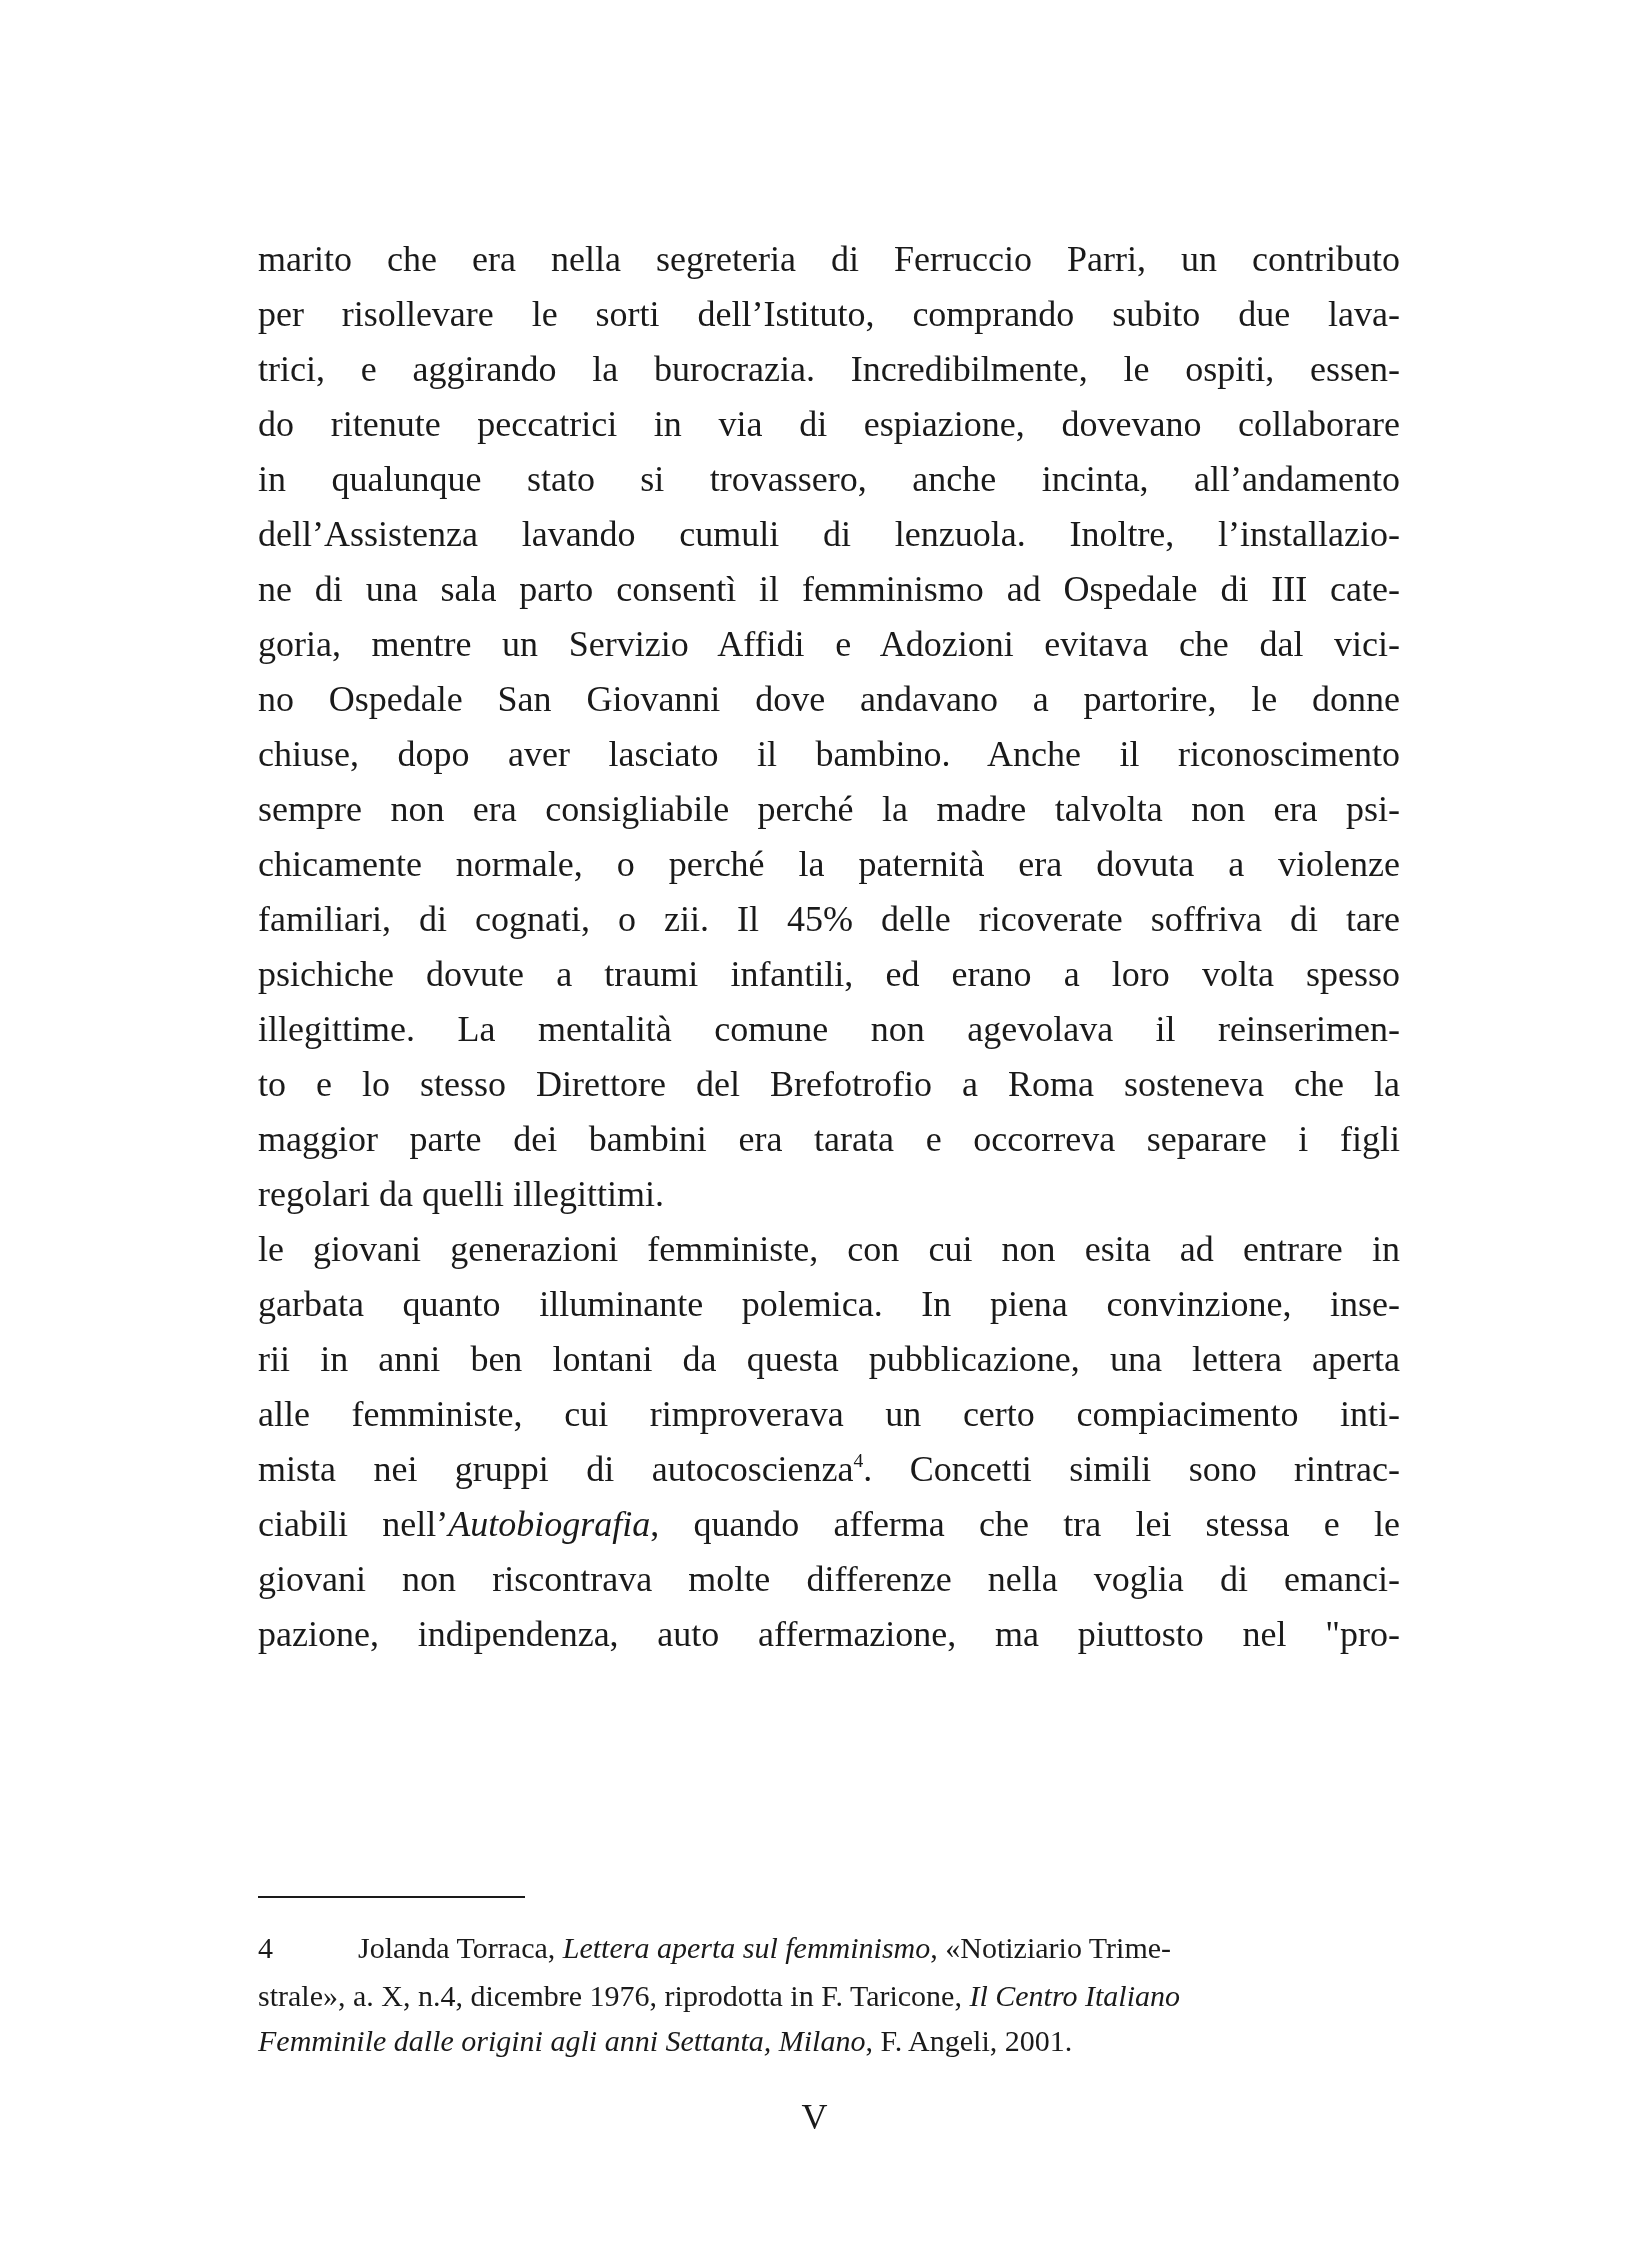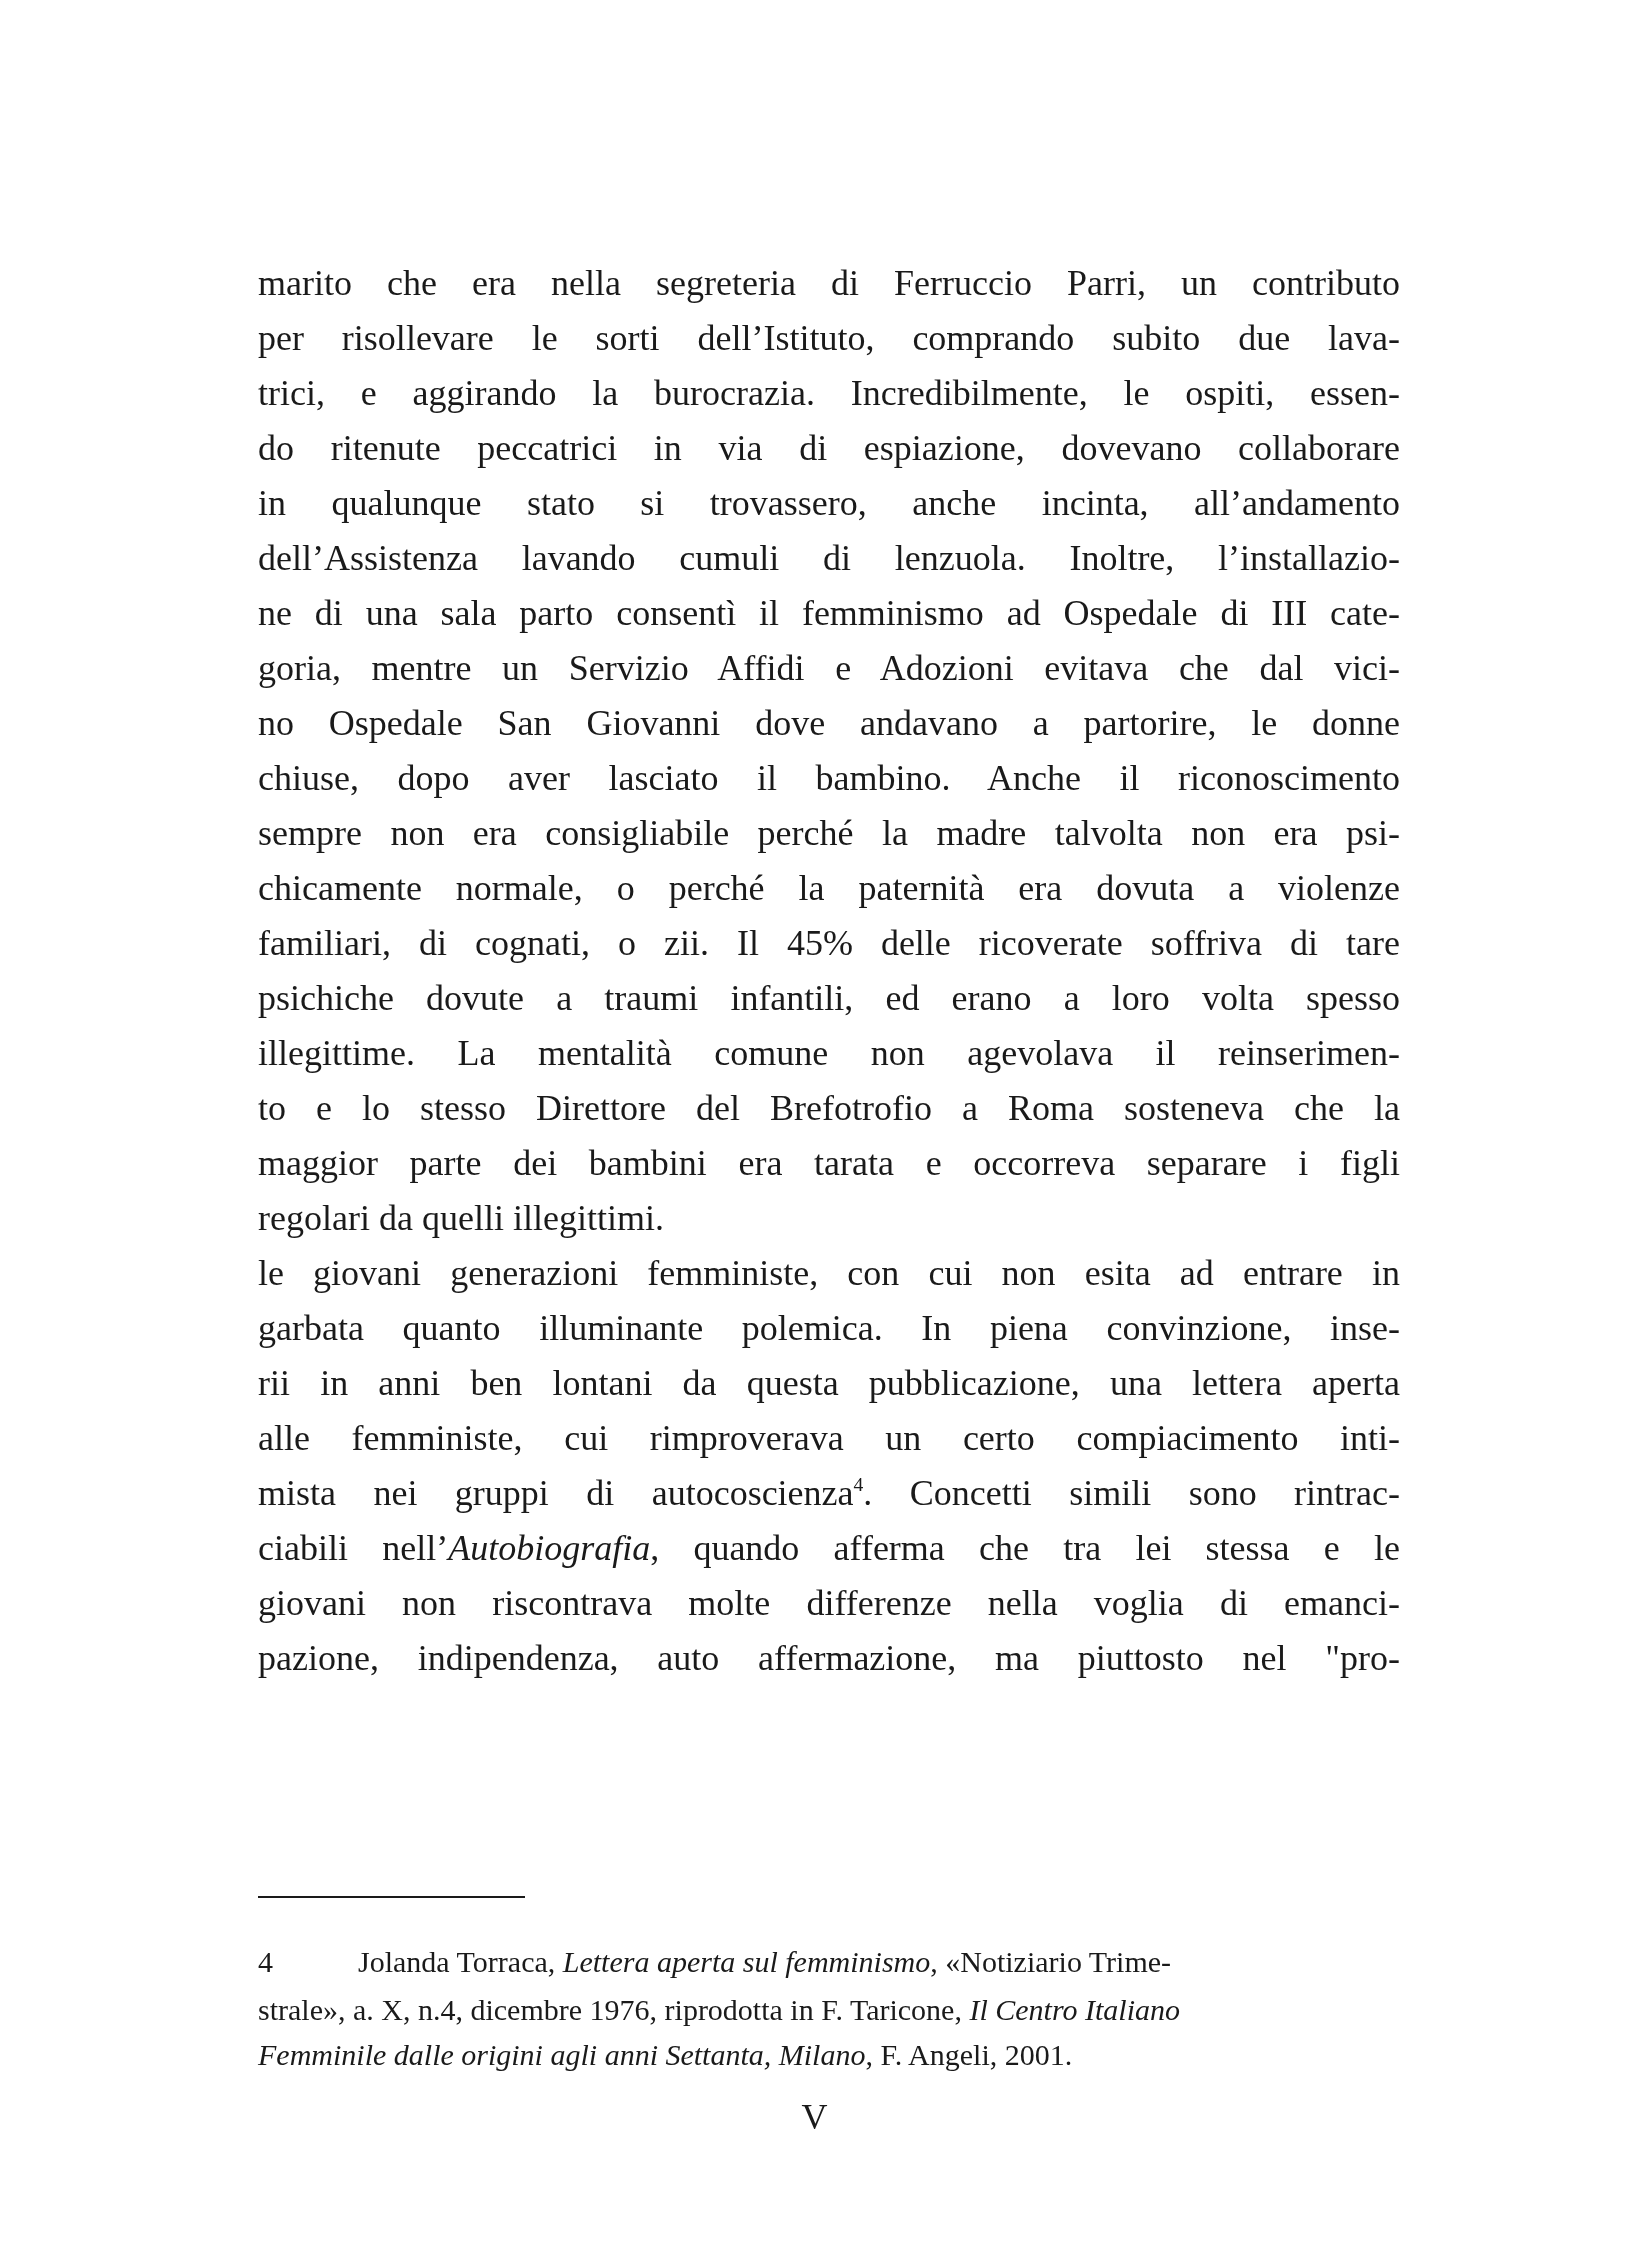--- a/index.html
+++ b/index.html
@@ -11,21 +11,21 @@
     width: 1629px;
     height: 2261px;
     position: relative;
     overflow: hidden;
     color: #1a1a1a;
     font-family: "Liberation Serif", "DejaVu Serif", serif;
   }
   .page {
     position: absolute;
     left: 258px;
-    top: 256px;
+    top: 232px;
     width: 1142px;
   }
   .body-text .line {
     display: block;
     height: 55px;
     line-height: 55px;
     font-size: 36px;
     text-align: justify;
     text-align-last: justify;
     white-space: nowrap;
@@ -60,21 +60,20 @@
   }
   .footnote .fline {
     display: block;
     height: 45px;
     line-height: 45px;
     white-space: nowrap;
   }
   .footnote .fline.first {
     height: 50px;
     line-height: 50px;
-    margin-top: 14px;
   }
   .footnote .fn-num {
     display: inline-block;
     width: 100px;
   }
   .page-number {
     position: absolute;
     left: 0;
     width: 1629px;
     top: 2096px;

